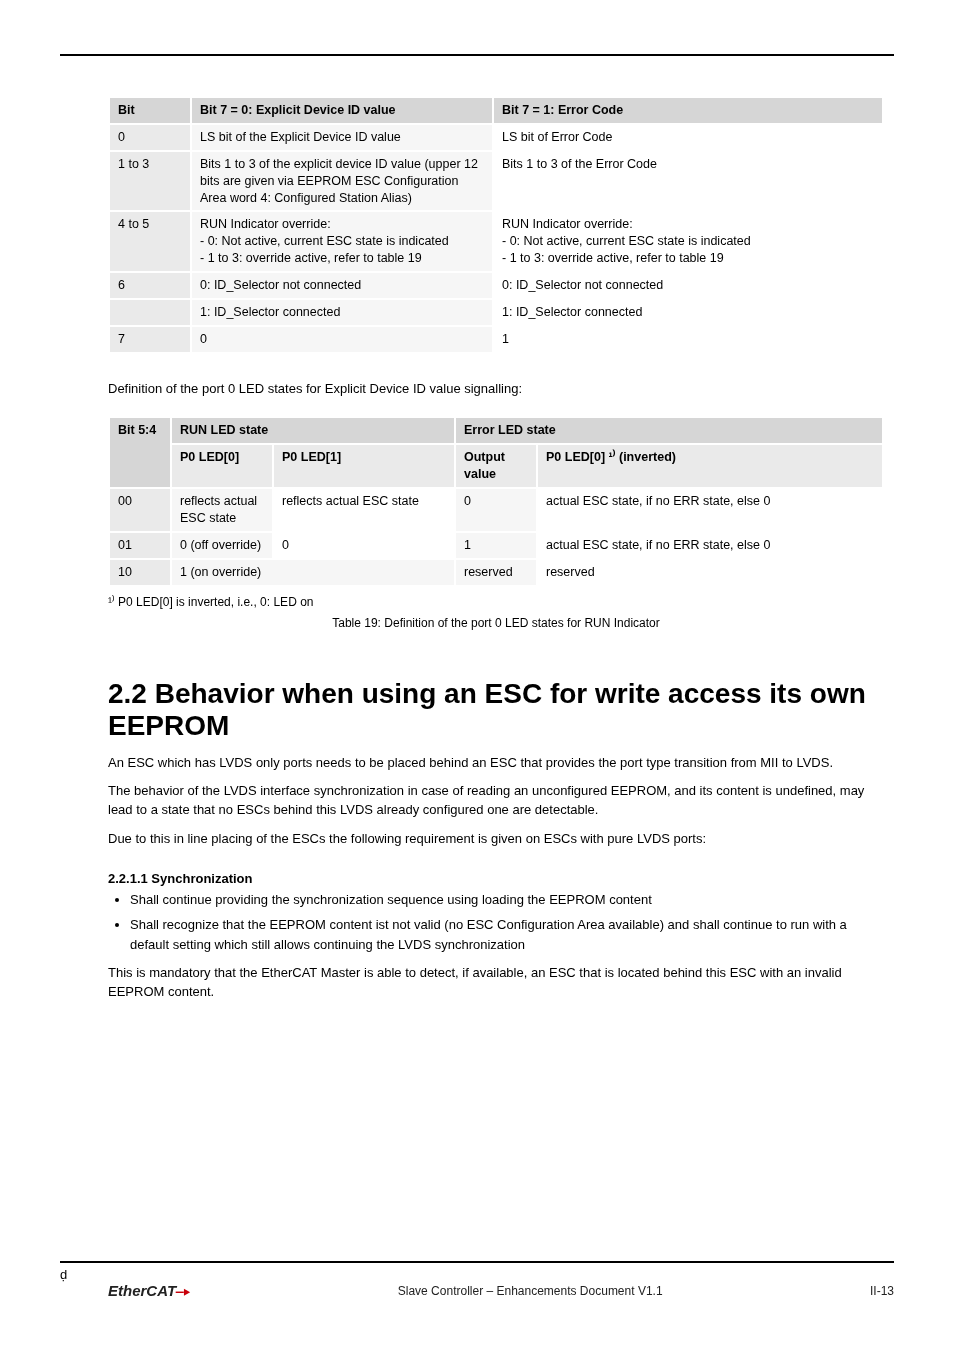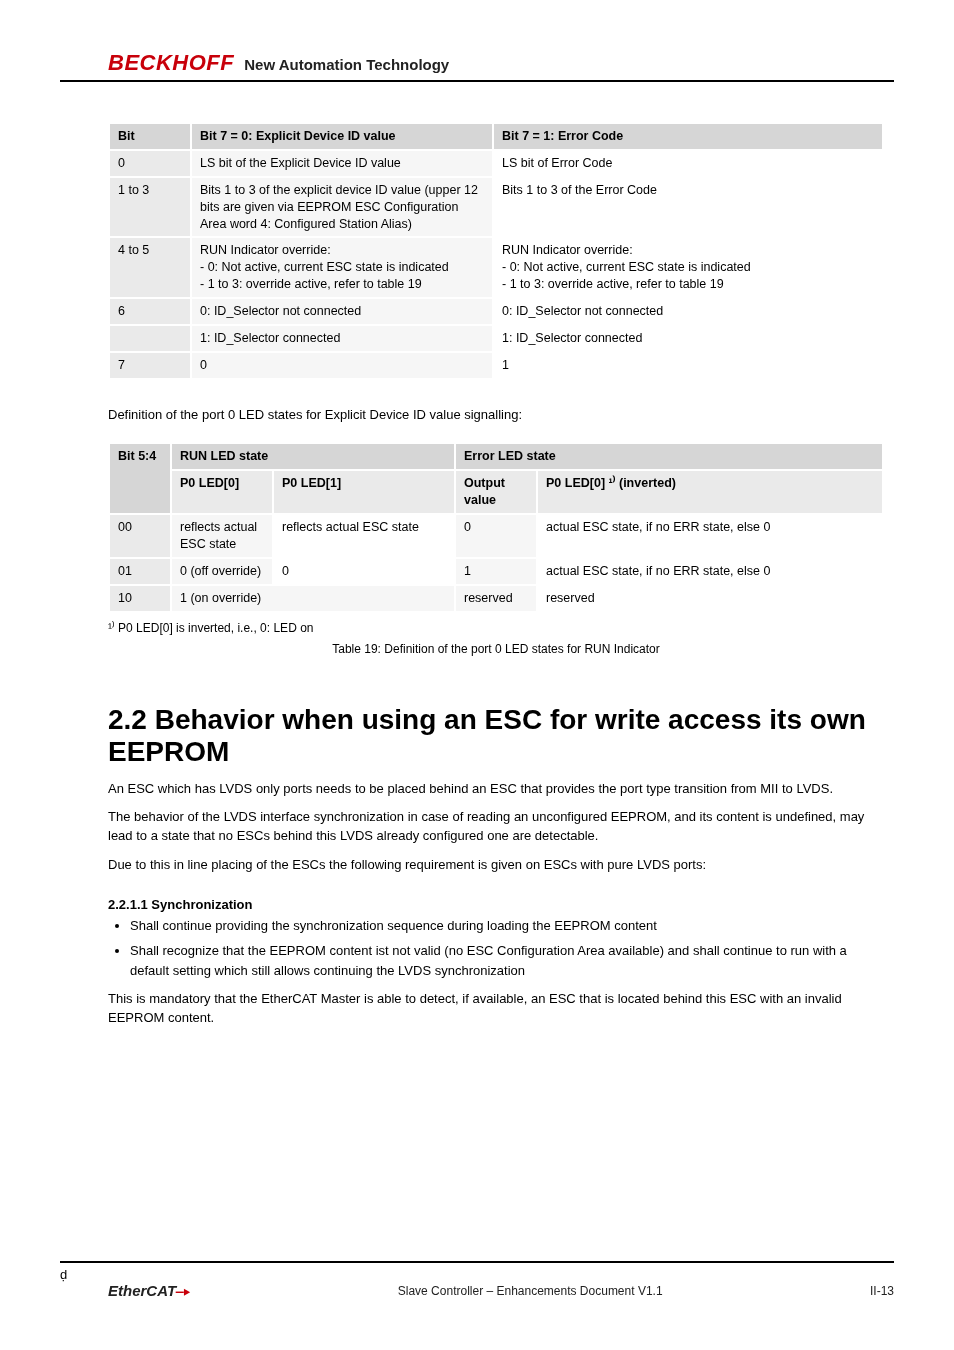--- a/index.html
+++ b/index.html
@@ -123,24 +123,20 @@
     color: #222;
     margin-left: 48px;
   }
   .foot-logo { font-style: italic; font-weight: 700; font-size: 15px; }
   .foot-logo-arrow { color: #c8000a; font-style: normal; }
 </style>
 </head>
 <body>
 
 <div class="page">
-  <div class="brand-row">
-    <span class="brand-logo">BECKHOFF</span>
-    <span class="brand-tag">New Automation Technology</span>
-  </div>
   <div class="top-rule"></div>
 
   <div class="content">
 
     <table class="t1">
       <colgroup>
           <col class="c1">
           <col class="c2">
           <col class="c3">
         </colgroup>
@@ -235,21 +231,21 @@
     <p class="caption" style="text-align:center;font-weight:400;margin-top:4px;">Table 19: Definition of the port 0 LED states for RUN Indicator</p>
 
     <h2 class="sec">2.2 Behavior when using an ESC for write access its own EEPROM</h2>
     <p class="body">An ESC which has LVDS only ports needs to be placed behind an ESC that provides the port type transition from MII to LVDS.</p>
     <p class="body">The behavior of the LVDS interface synchronization in case of reading an unconfigured EEPROM, and its content is undefined, may lead to a state that no ESCs behind this LVDS already configured one are detectable.</p>
 
     <p class="body">Due to this in line placing of the ESCs the following requirement is given on ESCs with pure LVDS ports:</p>
 
     <h4 class="sub2">2.2.1.1 Synchronization</h4>
     <ul class="bul">
-      <li>Shall continue providing the synchronization sequence during loading the EEPROM content</li>
+      <li>Shall continue providing the synchronization sequence using loading the EEPROM content</li>
       <li>Shall recognize that the EEPROM content ist not valid (no ESC Configuration Area available) and shall continue to run with a default setting which still allows continuing the LVDS synchronization</li>
     </ul>
     <p class="body">This is mandatory that the EtherCAT Master is able to detect, if available, an ESC that is located behind this ESC with an invalid EEPROM content.</p>
 
   </div>
 </div>
 
 <div class="footer">
   <div class="footer-rule"></div>ḍ
   <div class="footer-row">

